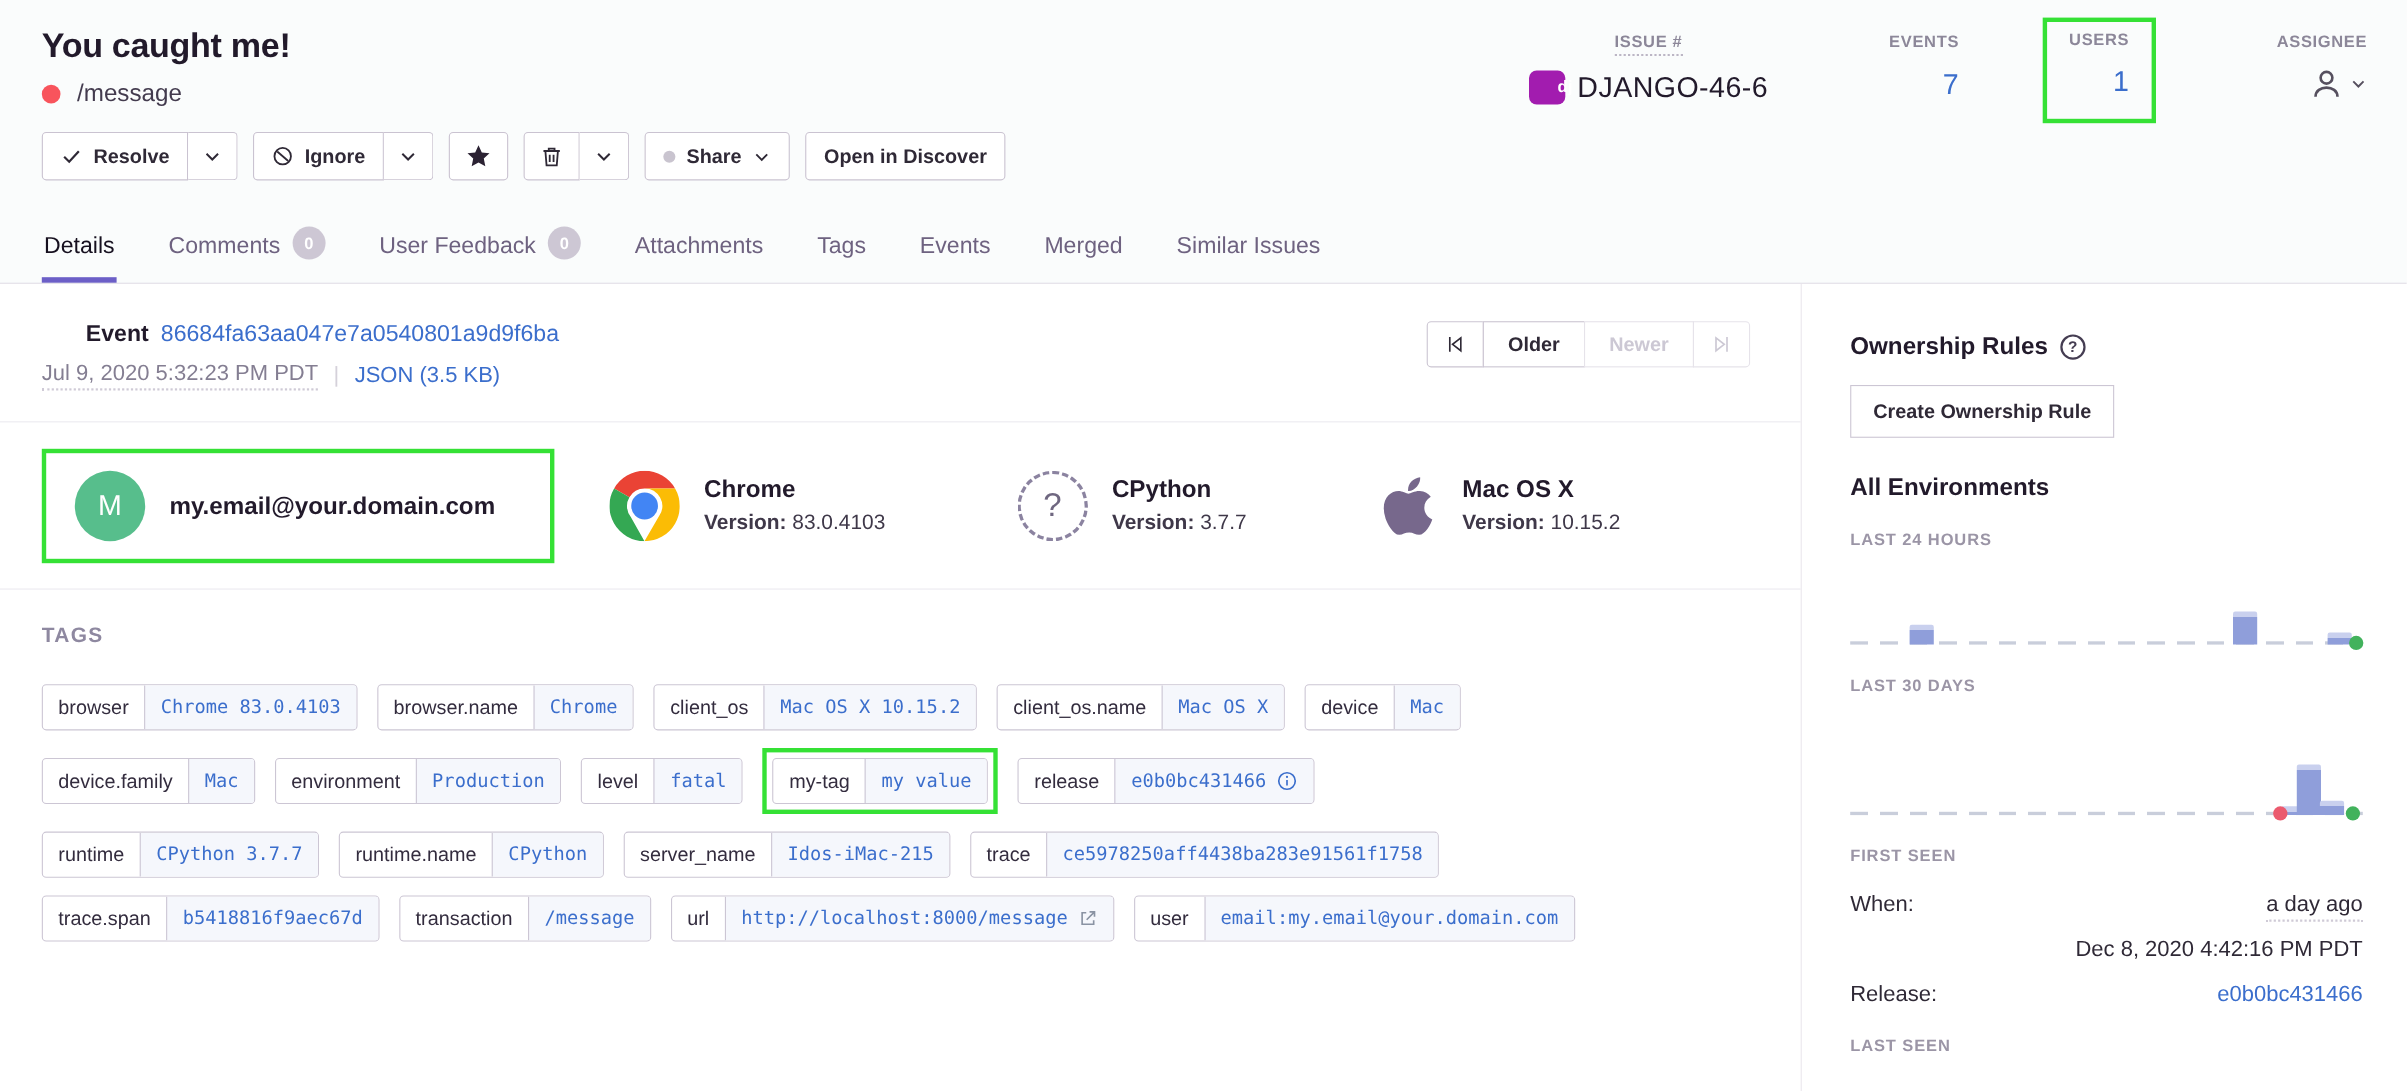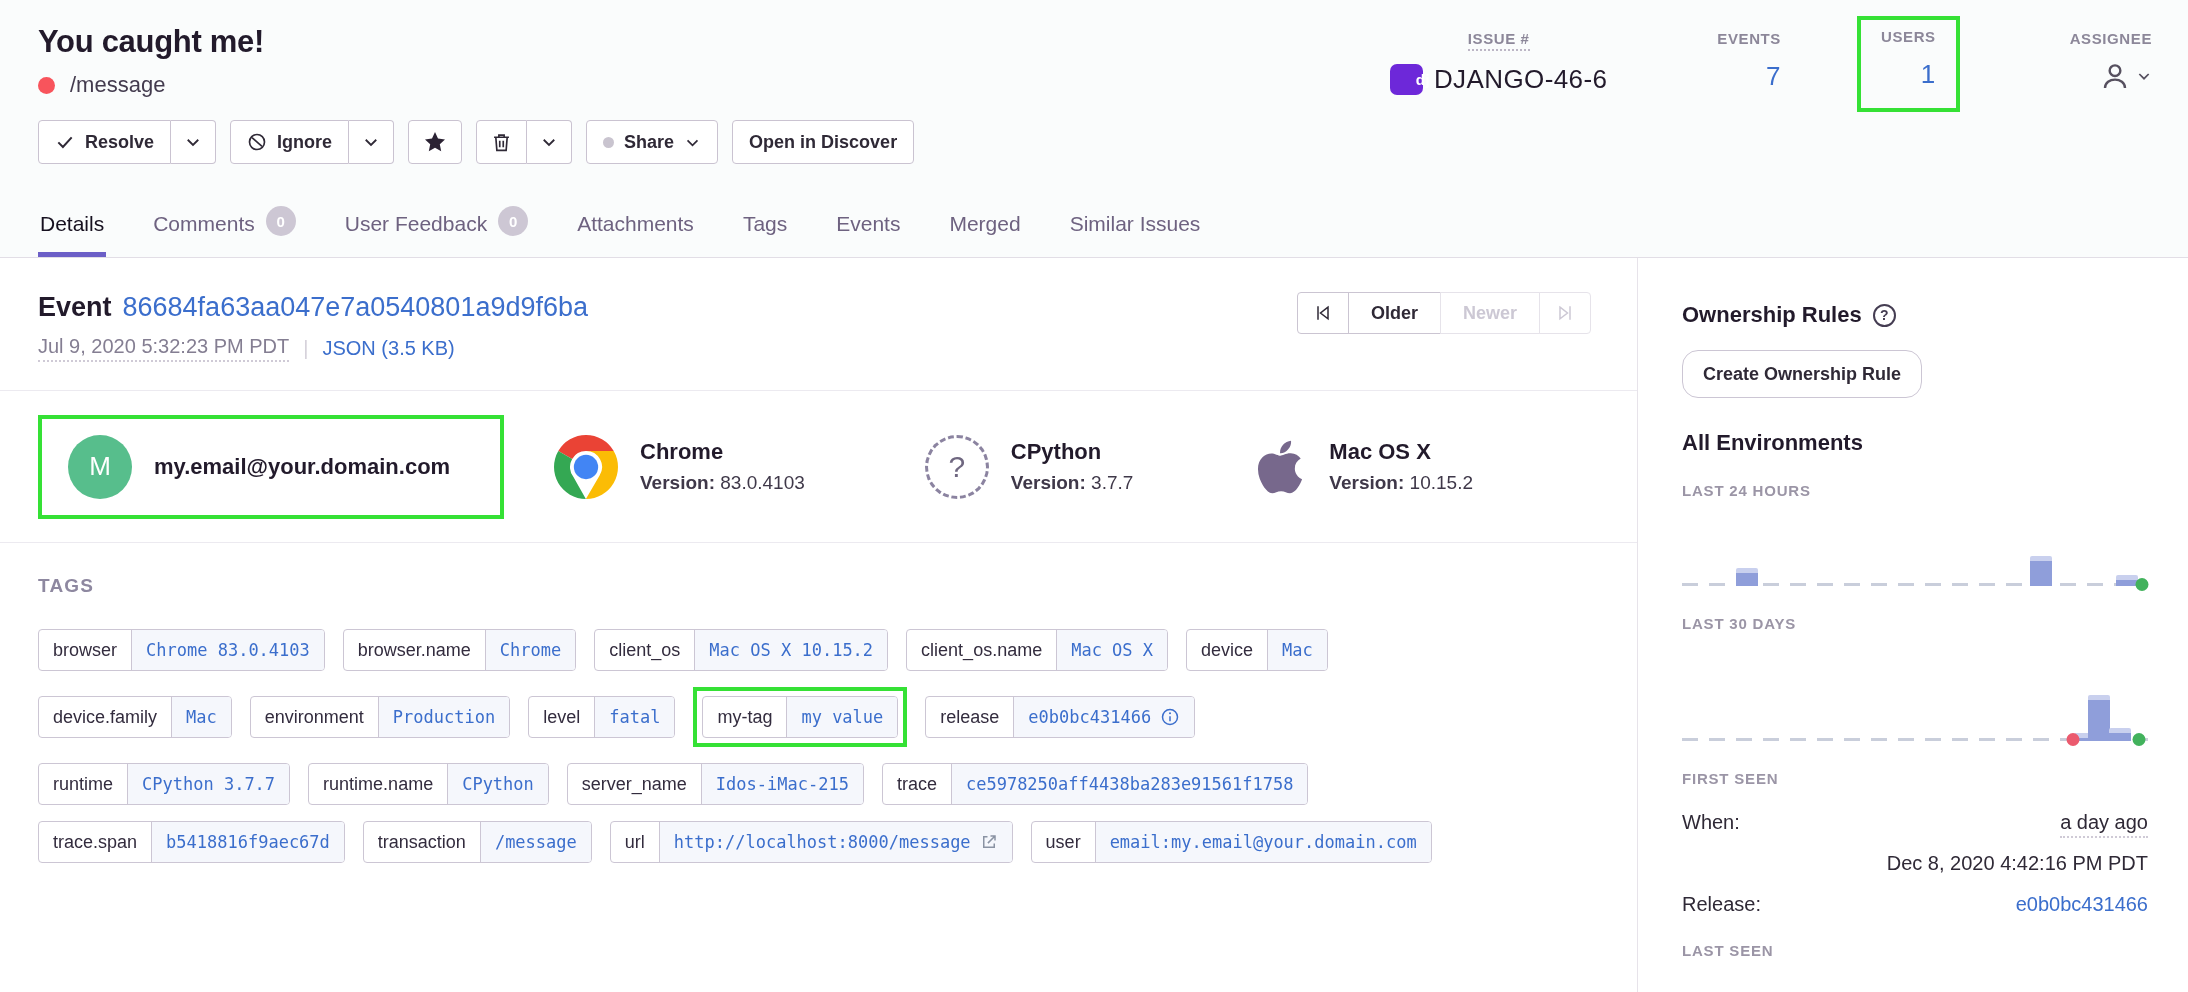--- a/index.html
+++ b/index.html
@@ -28,36 +28,36 @@
   .btn.icon-only { padding:0 14px; }
   .share-dot { width:11px; height:11px; border-radius:50%; background:#c9c4cf; }
   svg.ic { display:block; }
   
   .stats { position:absolute; top:20px; right:36px; display:flex; align-items:flex-start; }
   .stat { text-align:center; }
   .stat-label { font-size:15px; font-weight:700; color:#8c8799; letter-spacing:0.6px; display:inline-block; }
   .stat-label.dotted { border-bottom:2px dotted #bcb6c5; padding-bottom:2px; }
   .stat-value { margin-top:13px; font-size:26px; color:#221a2b; letter-spacing:0.4px; display:flex; justify-content:flex-end; align-items:center; gap:11px; }
   .stat-value.num { color:#3b6ecc; }
-  .dj-badge { width:31px; height:31px; border-radius:7px; background:#6d28d9; color:#fff; font-size:15px; font-weight:800; display:flex; align-items:center; justify-content:center;padding-left:33px; }
+  .dj-badge { width:31px; height:31px; border-radius:7px; background:#a21caf; color:#fff; font-size:15px; font-weight:800; display:flex; align-items:center; justify-content:center;padding-left:33px; }
   .stat.plain { padding:10px 0 0 0; margin-left:110px; }
   .stat.first { padding-top:10px; margin-left:0; }
   .users-hl { border:4px solid #35e135; padding:8px 20px 18px 20px; margin-left:76px; margin-top:-4px; }
   .assignee-icons { margin-top:12px; display:flex; justify-content:flex-end; align-items:center; gap:5px; }
   
   .tabs { position:absolute; left:0; bottom:0; width:100%; padding:0 38px; display:flex; gap:45px; border-bottom:1px solid #e2dee6; }
   .tab { display:flex; align-items:flex-end; gap:11px; font-size:21px; color:#6e6280; padding:0 2px 16px 2px; cursor:pointer; border-bottom:5px solid transparent; }
   .tab.active { color:#16101f; border-bottom-color:#6C5FC7; }
   .tab .badge { min-width:30px; height:30px; padding:0 6px; border-radius:15px; background:#cdc7d4; color:#fff; font-size:15px; font-weight:700; display:flex; align-items:center; justify-content:center; }
   
   .main-wrap { display:flex; height:734px; background:#fff; }
   .main-col { width:1638px; border-right:1px solid #e7e3ea; }
   
   .event-head { display:flex; justify-content:space-between; align-items:flex-start; padding:34px 46px 28px 38px; border-bottom:1px solid #eceaf0; }
-  .event-line1 { font-size:27px; display:flex; gap:11px; }
+  .event-line1 { font-size:21px; display:flex; gap:11px;margin-left:40px; }
   .event-label { font-weight:700; color:#221a2b; }
   .link { color:#3b6ecc; cursor:pointer; }
   .event-line2 { margin-top:12px; font-size:20px; display:flex; align-items:center; gap:14px; }
   .event-date { color:#847e92; border-bottom:2px dotted #cfcad6; padding-bottom:2px; }
   .pipe { color:#d5d1da; }
   .pager { display:flex; height:42px; }
   .pbtn { display:flex; align-items:center; justify-content:center; background:#fff; border:1px solid #cbc5d2; margin-left:-1px; font-size:18px; font-weight:700; color:#2f2936; padding:0 22px; cursor:pointer; }
   .pbtn.iconb { width:52px; padding:0; }
   .pbtn:first-child { border-radius:4px 0 0 4px; margin-left:0; }
   .pbtn:last-child { border-radius:0 4px 4px 0; }
@@ -77,21 +77,21 @@
   .tags-heading { font-size:19px; font-weight:700; color:#8e88a0; letter-spacing:1.2px; }
   .tag-list { margin-top:32px; width:1400px; display:flex; flex-wrap:wrap; gap:16px 18px; align-items:center; }
   .tag-pill { display:inline-flex; align-items:stretch; height:42px; border:1px solid #ccc6d4; border-radius:4px; background:#fff; overflow:hidden; }
   .tag-key { display:flex; align-items:center; padding:0 14px; font-size:18px; color:#332c3e; }
   .tag-val { display:flex; align-items:center; gap:9px; padding:0 14px; background:#f5f7fc; border-left:1px solid #ccc6d4; color:#3b6ecc; font-family:"DejaVu Sans Mono", monospace; font-size:17px; cursor:pointer; }
   .tag-hl { display:inline-flex; border:4px solid #35e135; padding:5px; }
   
   .sidebar { width:550px; padding:44px 40px 0 44px; background:#fff; }
   .side-title { font-size:22px; font-weight:700; color:#221a2b; display:flex; align-items:center; gap:11px; }
   .q-circle { width:23px; height:23px; border-radius:50%; border:2px solid #453d52; color:#453d52; font-size:14px; font-weight:700; display:flex; align-items:center; justify-content:center; }
-  .side-btn { margin-top:22px; display:inline-flex; align-items:center; height:48px; padding:0 20px; background:#fff; border:1px solid #ccc6d4; border-radius:16px; font-size:18px; font-weight:600; color:#2f2936; cursor:pointer; }
+  .side-btn { margin-top:22px; display:inline-flex; align-items:center; height:48px; padding:0 20px; background:#fff; border:1px solid #ccc6d4; border-radius:0; font-size:18px; font-weight:600; color:#2f2936; cursor:pointer; }
   .side-h2 { margin-top:32px; font-size:22px; font-weight:700; color:#221a2b; }
   .side-label { margin-top:26px; font-size:15px; font-weight:700; color:#9b95a6; letter-spacing:0.8px; }
   .spark { position:relative; width:466px; }
   .spark.h24 { margin-top:54px; height:36px; }
   .spark.h30 { margin-top:52px; height:60px; }
   .spark-base { position:absolute; left:0; right:0; bottom:3px; height:3px;
     background:repeating-linear-gradient(90deg,#c9cedb 0 16px,transparent 16px 27px); }
   .spark-bar { position:absolute; bottom:3px; width:22px; border-radius:2px 2px 0 0; transform:translateX(-50%);
     background:linear-gradient(#c9d0ee 0 5px, #8f9eda 5px); }
   .spark-dot { position:absolute; bottom:-2px; width:13px; height:13px; border-radius:50%; transform:translateX(-50%); }

